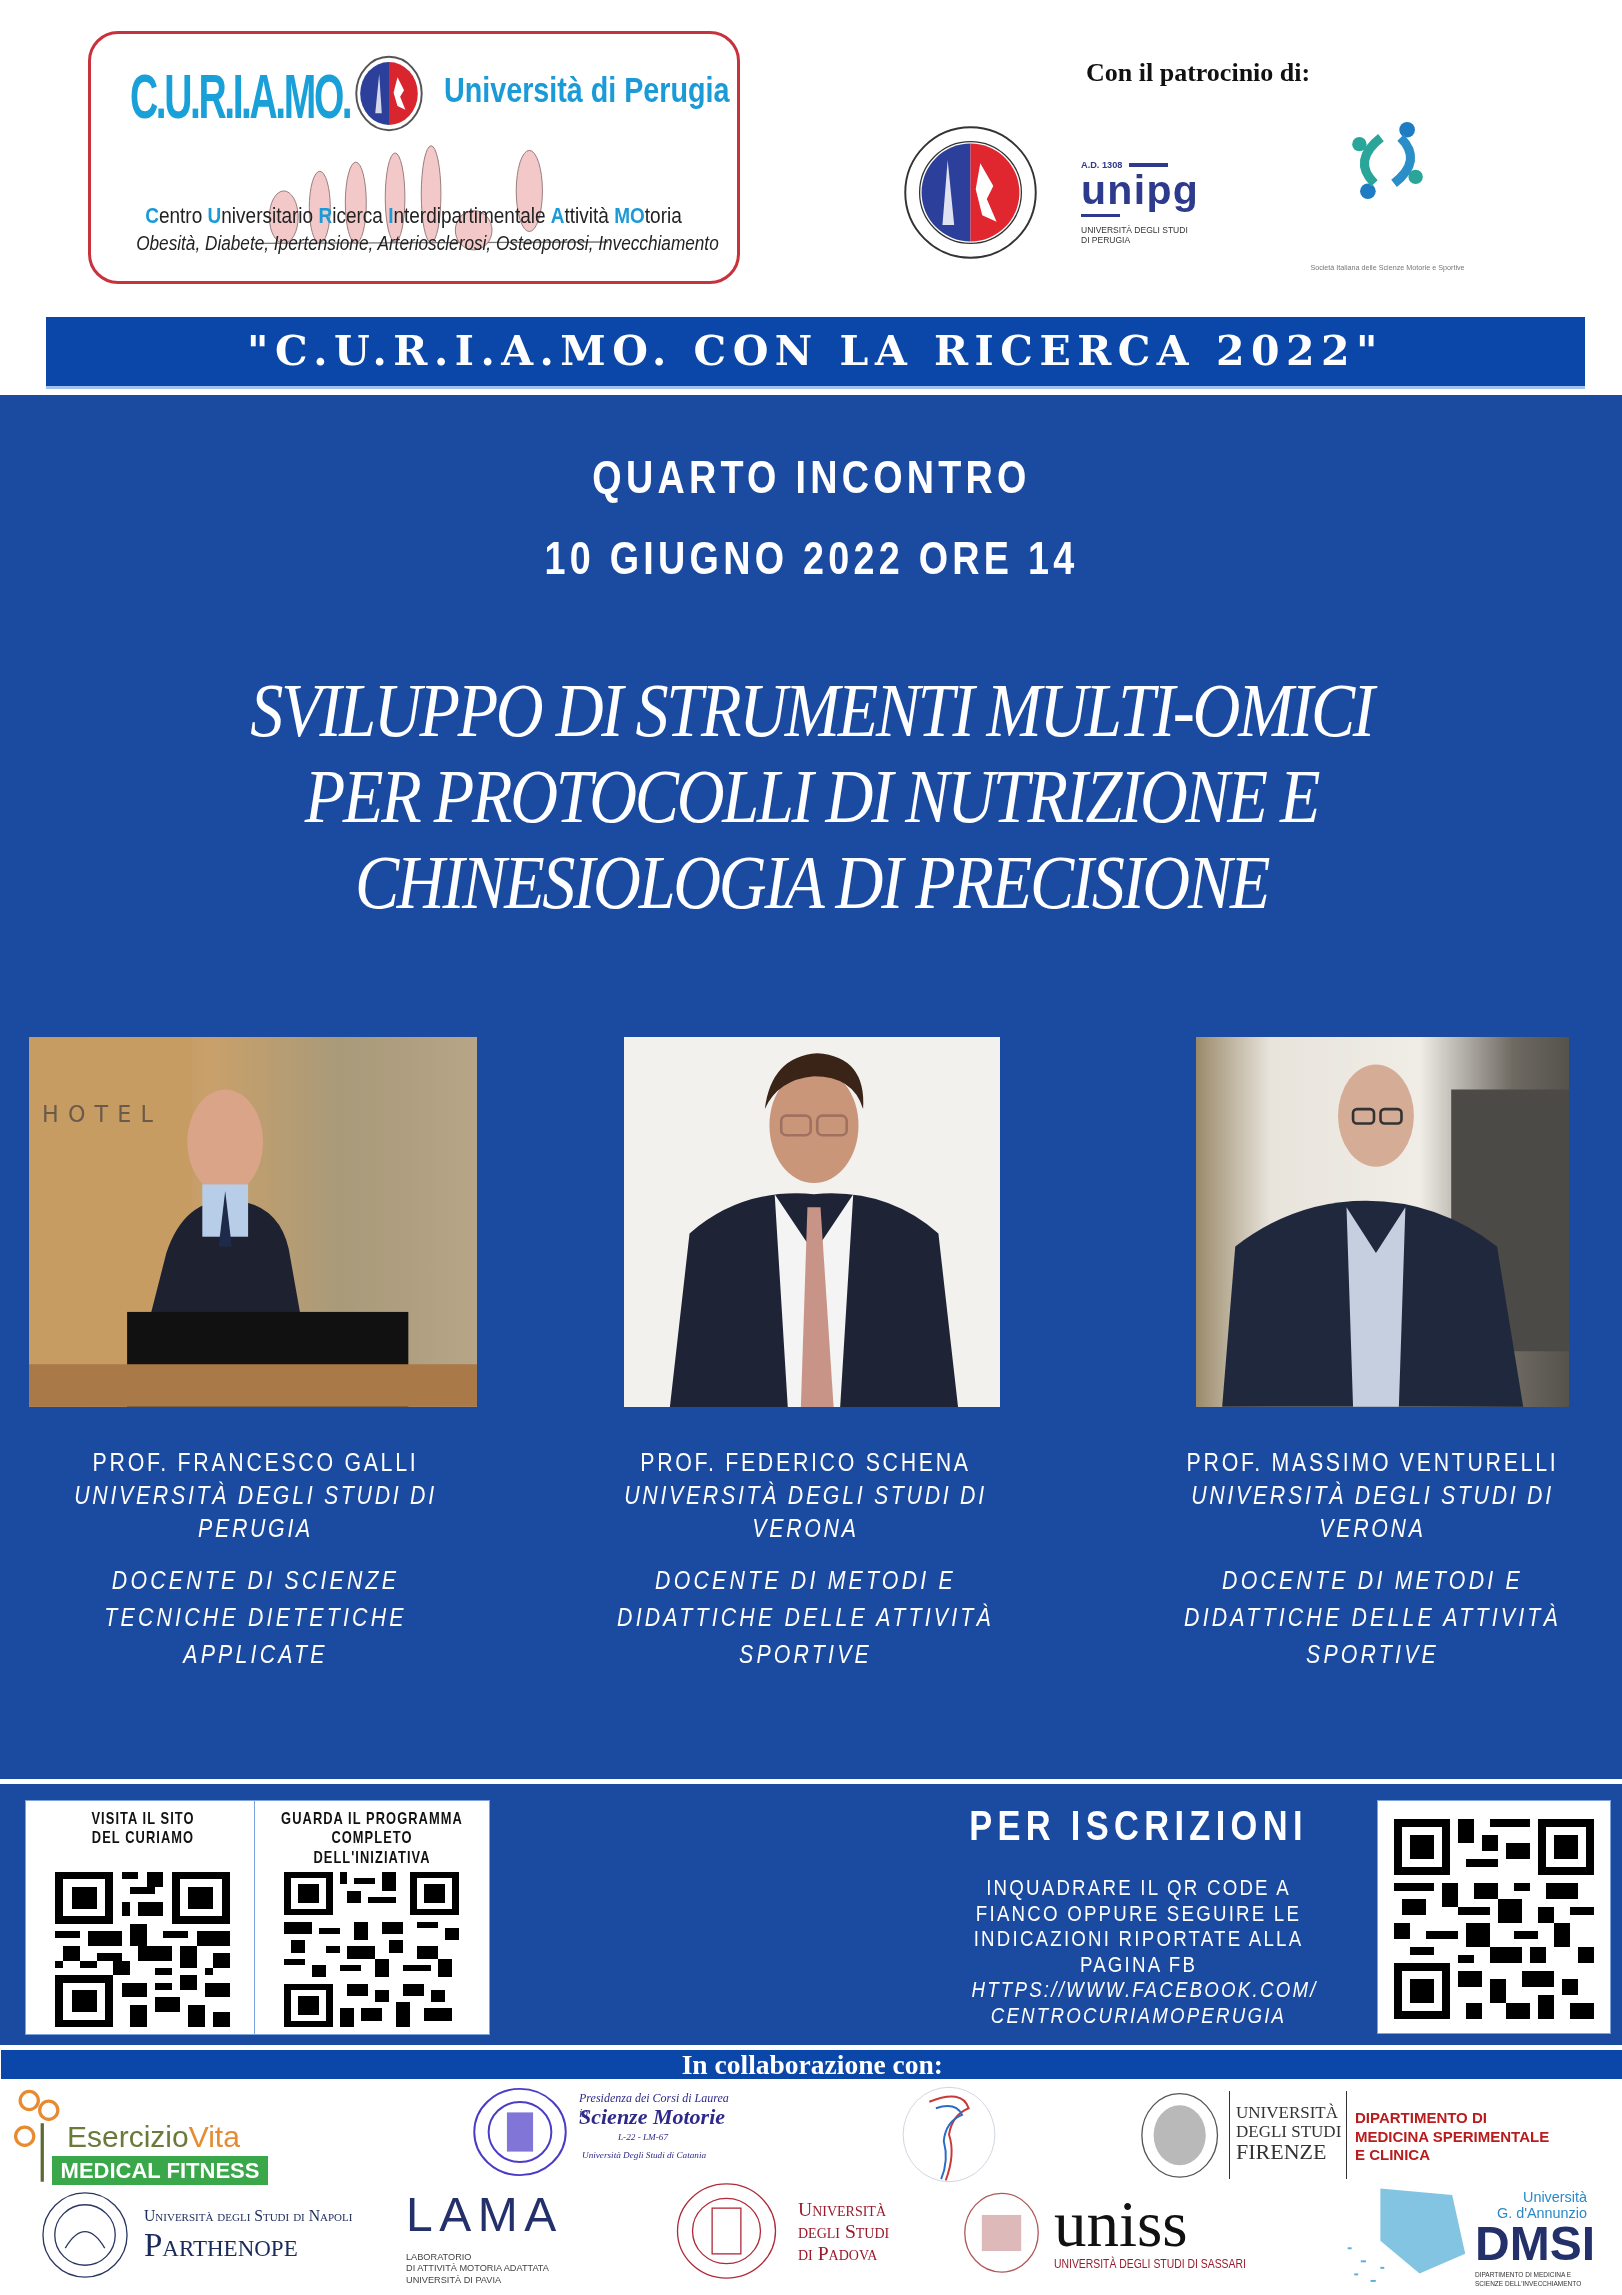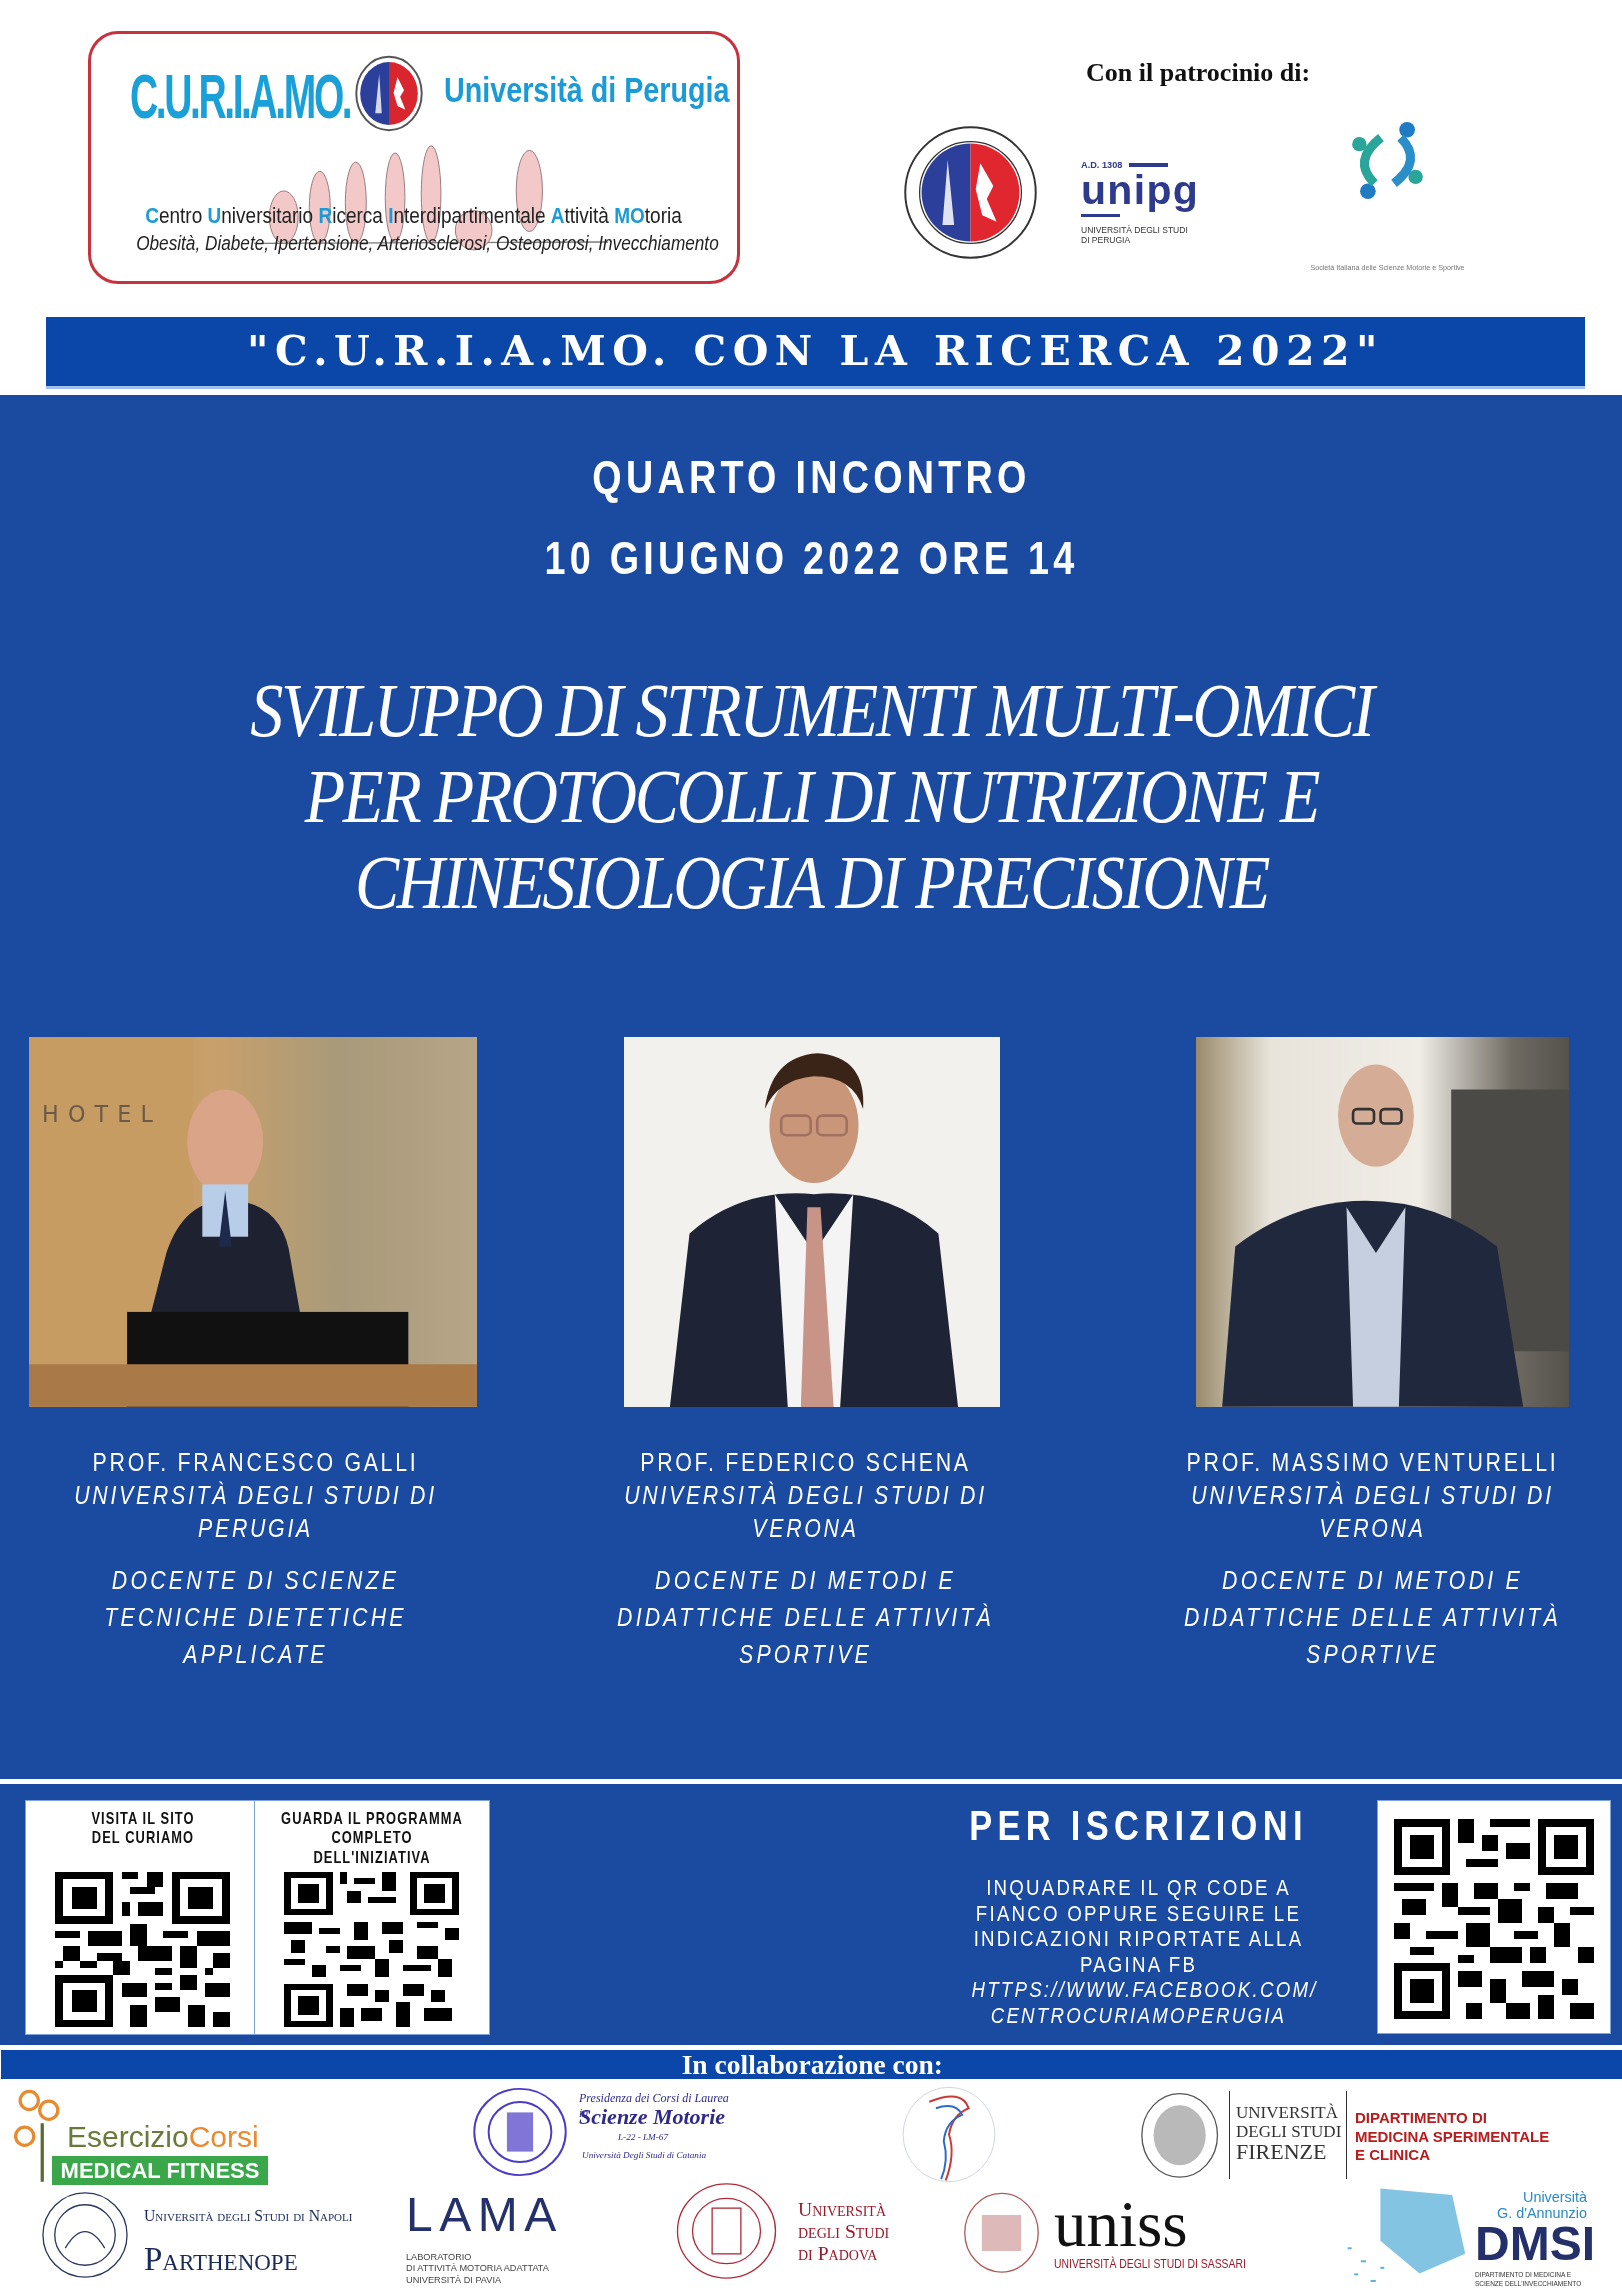--- a/index.html
+++ b/index.html
@@ -348,21 +348,21 @@
   <span>In collaborazione con:</span>
 </div>
 
 <div class="partner" style="left:13px;top:2084px;width:249px;height:105px;">
   <svg style="position:absolute;left:0;top:0;width:52px;height:98px;" viewBox="0 0 80 150">
     <circle cx="25" cy="25" r="14" fill="none" stroke="#e88a30" stroke-width="5"></circle>
     <circle cx="55" cy="40" r="14" fill="none" stroke="#e88a30" stroke-width="5"></circle>
     <circle cx="18" cy="80" r="14" fill="none" stroke="#e88a30" stroke-width="5"></circle>
     <line x1="45" y1="60" x2="45" y2="150" stroke="#5a6a30" stroke-width="5"></line>
   </svg>
-  <div style="position:absolute;left:54px;top:36px;font-size:30px;color:#6a7a3a;white-space:nowrap;"><span>Esercizio</span><span style="color:#e88a30;">Corsi</span></div>
+  <div style="position:absolute;left:54px;top:36px;font-size:30px;color:#6a7a3a;white-space:nowrap;"><span>Esercizio</span><span style="color:#e88a30;">Vita</span></div>
   <div style="position:absolute;left:39px;top:72px;width:216px;height:29px;background:#3aa84a;color:#fff;font-weight:bold;font-size:22px;line-height:29px;text-align:center;">MEDICAL FITNESS</div>
 </div>
 
 <div class="partner" style="left:471px;top:2086px;width:262px;height:92px;">
   <svg style="position:absolute;left:0;top:0;width:98px;height:92px;" viewBox="0 0 150 140">
     <ellipse cx="75" cy="70" rx="70" ry="66" fill="#fff" stroke="#4b3cc8" stroke-width="3"></ellipse>
     <ellipse cx="75" cy="70" rx="48" ry="46" fill="none" stroke="#4b3cc8" stroke-width="3"></ellipse>
     <rect x="55" y="40" width="40" height="60" fill="#4b3cc8" opacity="0.7"></rect>
   </svg>
   <div style="position:absolute;left:108px;top:5.2px;font-family:'Liberation Serif',serif;font-style:italic;font-size:12px;color:#2f2a8a;">Presidenza dei Corsi di Laurea in</div>
@@ -398,21 +398,21 @@
   </div>
 </div>
 
 <div class="partner" style="left:39px;top:2189px;width:327px;height:92px;">
   <svg style="position:absolute;left:0;top:0;width:92px;height:92px;" viewBox="0 0 140 140">
     <circle cx="70" cy="70" r="64" fill="#fff" stroke="#2a3660" stroke-width="2"></circle>
     <circle cx="70" cy="70" r="46" fill="none" stroke="#2a3660" stroke-width="2"></circle>
     <path d="M40 90 Q70 40 100 90" stroke="#2a3660" stroke-width="2" fill="none"></path>
   </svg>
   <div style="position:absolute;left:105px;top:18.3px;font-family:'Liberation Serif',serif;font-variant:small-caps;font-size:15.7px;color:#1a2a5a;white-space:nowrap;">Università degli Studi di Napoli</div>
-  <div style="position:absolute;left:105px;top:38px;font-family:'Liberation Serif',serif;font-variant:small-caps;font-size:33px;color:#1a2a5a;white-space:nowrap;margin-top:14px;">Parthenope</div>
+  <div style="position:absolute;left:105px;top:38px;font-family:'Liberation Serif',serif;font-variant:small-caps;font-size:33px;color:#1a2a5a;white-space:nowrap;">Parthenope</div>
 </div>
 
 <div class="partner" style="left:406px;top:2189px;width:183px;height:98px;">
   <div style="font-size:48px;letter-spacing:6.5px;color:#23306a;font-weight:normal;line-height:52px;">LAMA</div>
   <div style="margin-top:10.5px;font-size:9.2px;line-height:11.8px;color:#444;">
     <div>LABORATORIO</div>
     <div>DI ATTIVITÀ MOTORIA ADATTATA</div>
     <div>UNIVERSITÀ DI PAVIA</div>
   </div>
 </div>

